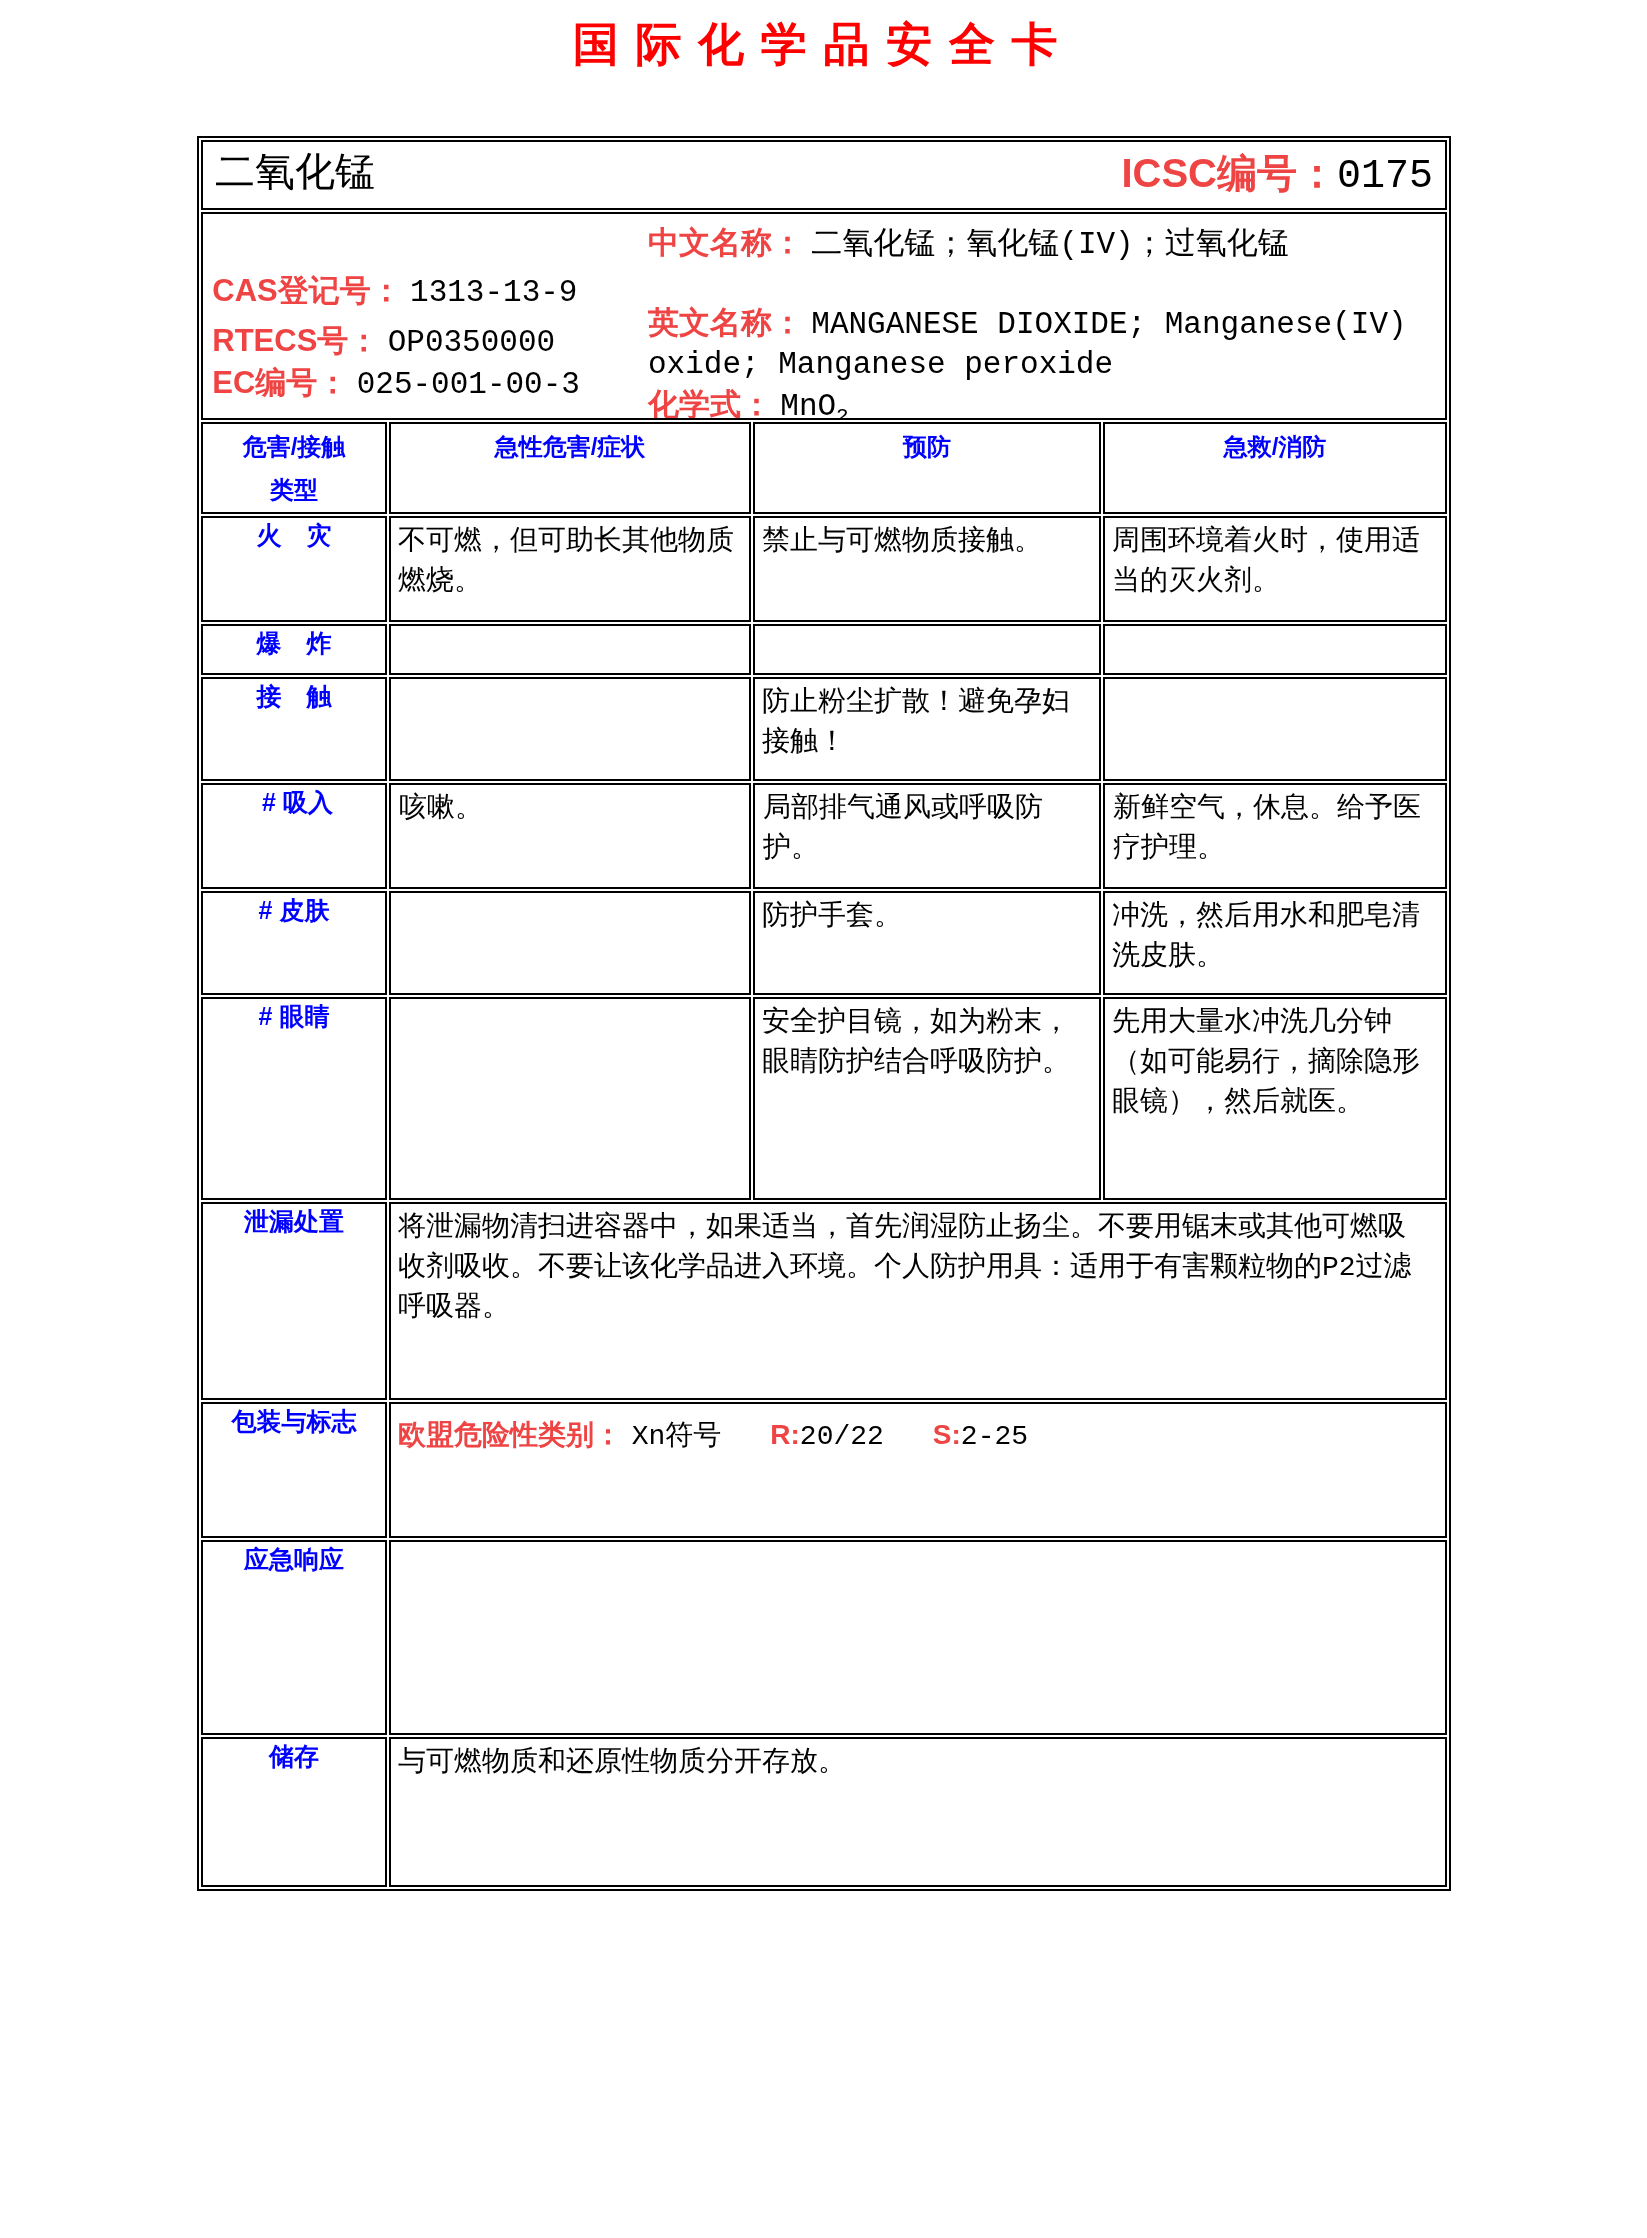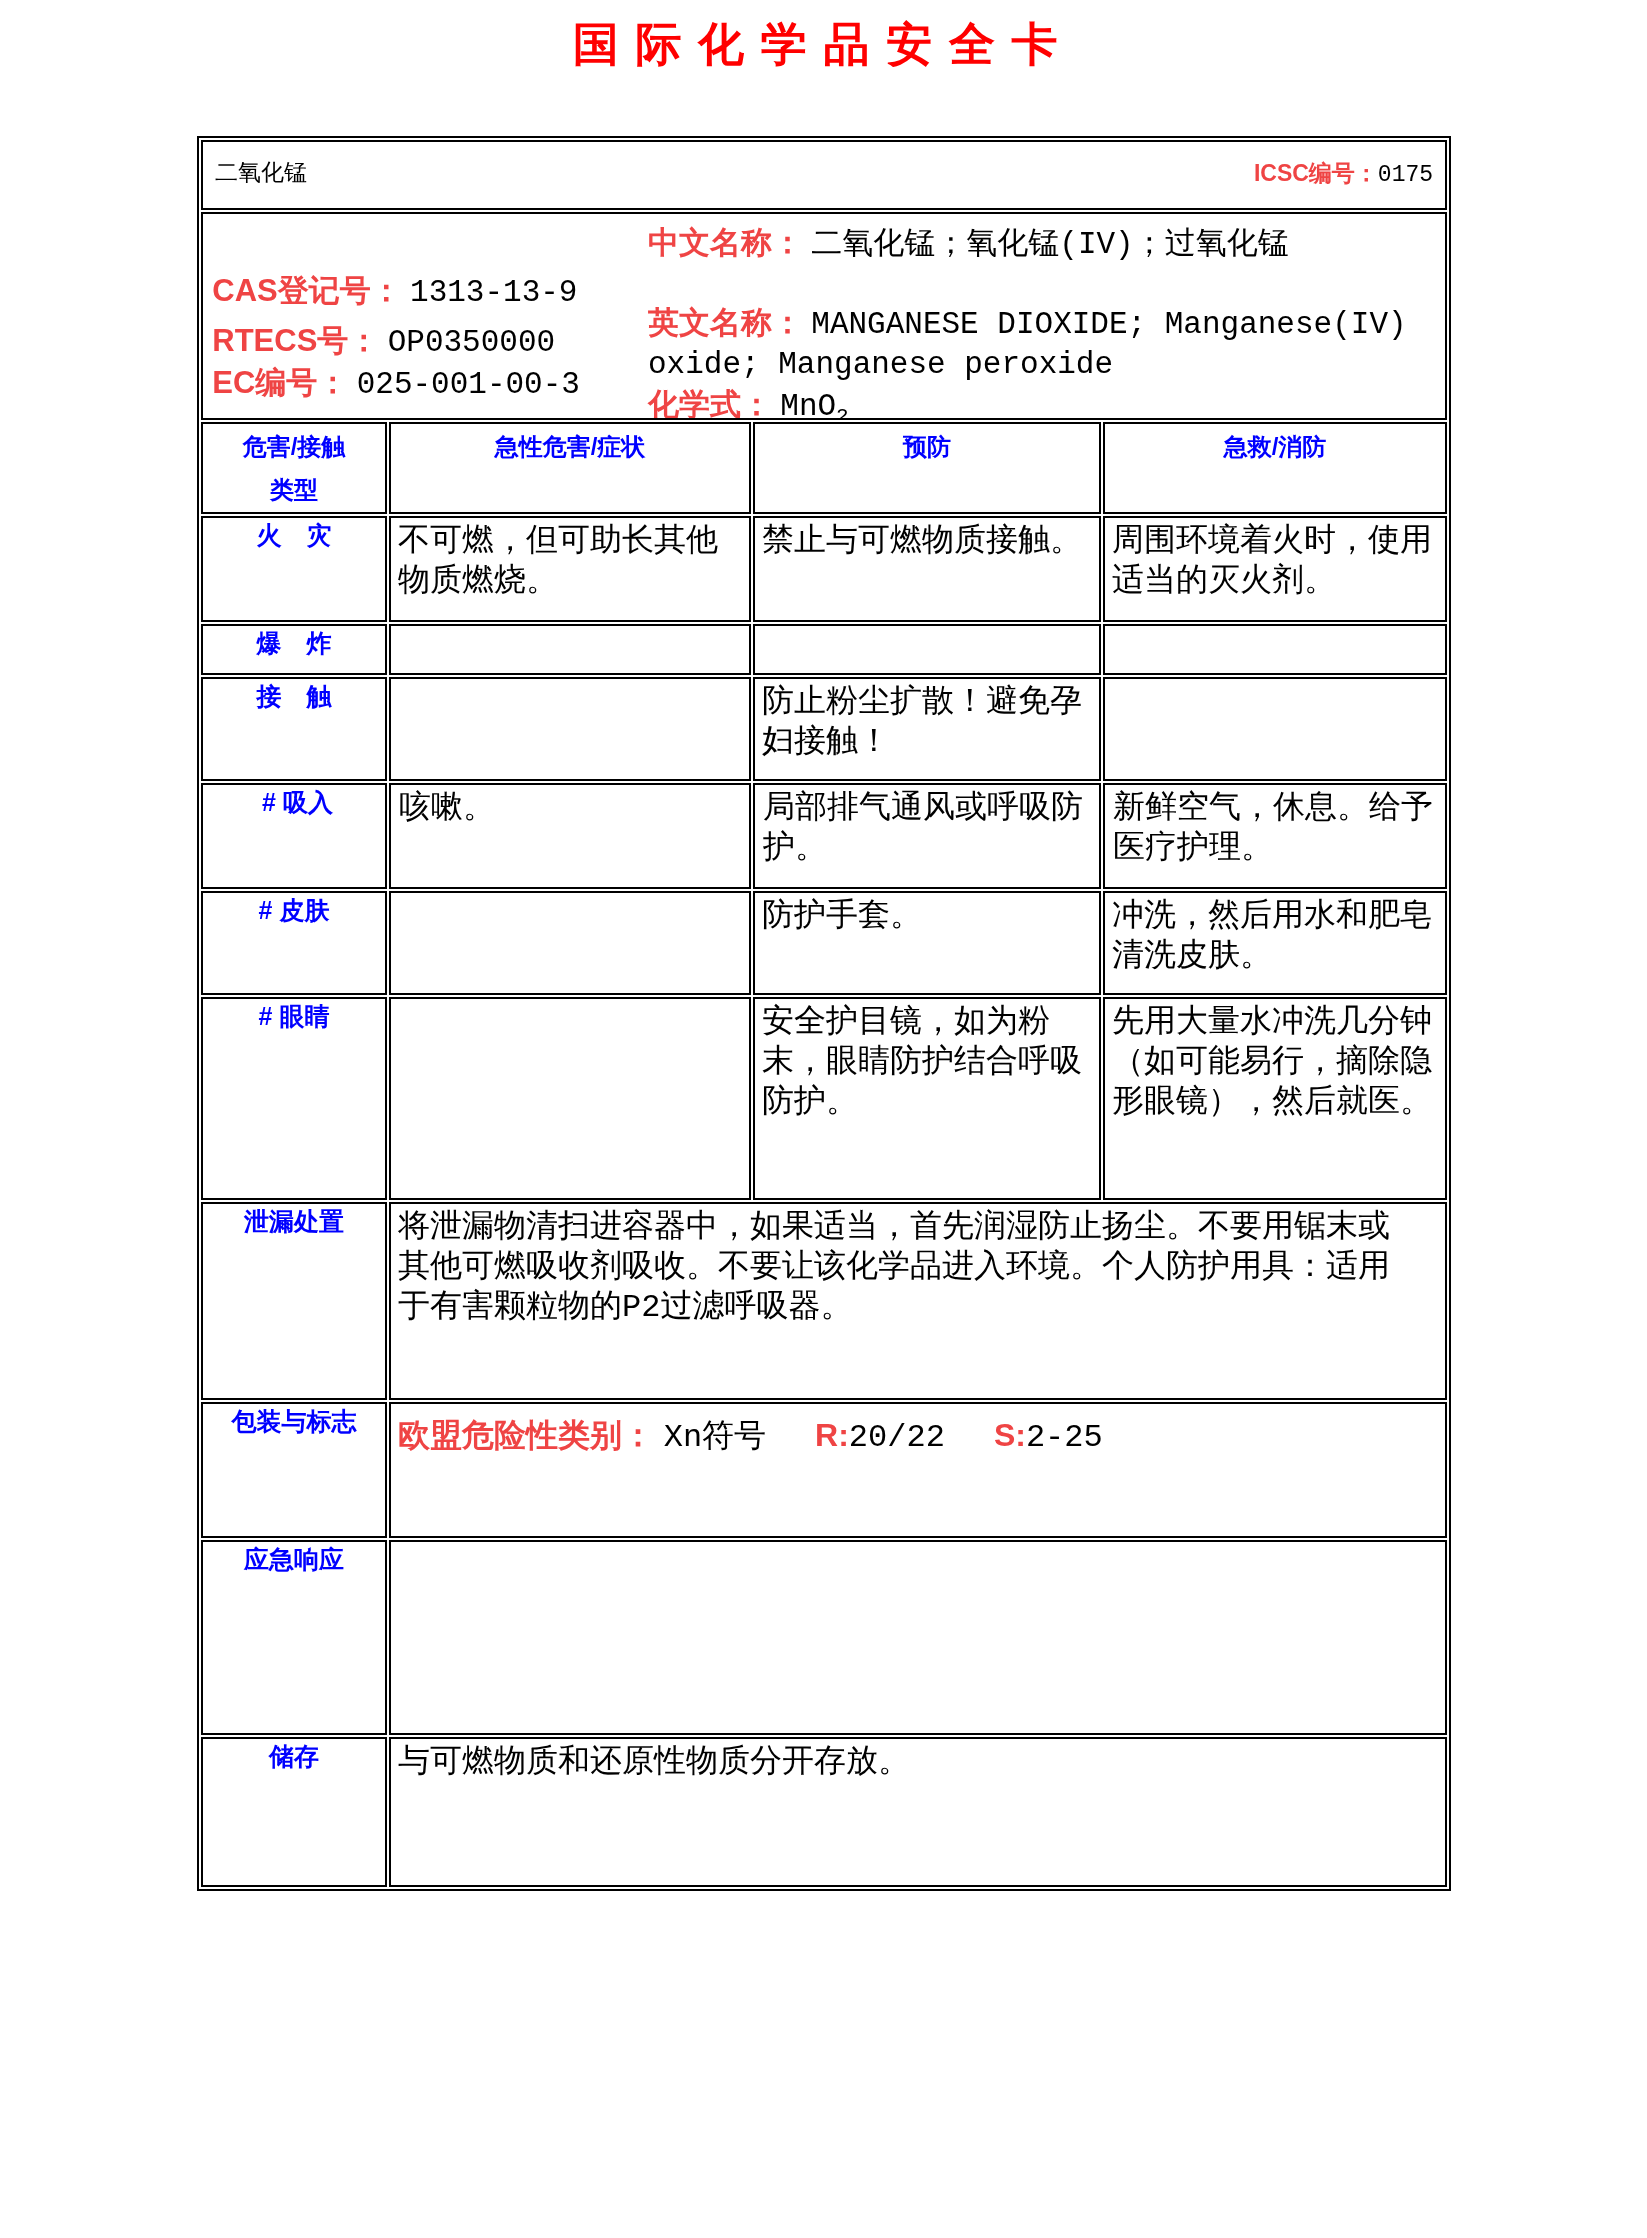--- a/index.html
+++ b/index.html
@@ -52,21 +52,21 @@
     font-family: "Liberation Sans", sans-serif;
     font-weight: bold;
   }
   
   tr.r-banda td { height: 70px; vertical-align: middle; }
   .banda {
     display: flex;
     justify-content: space-between;
     align-items: center;
     padding: 0 11px;
-    font-size: 23px;
+    font-size: 40px;
     line-height: 1.2;
   }
   
   tr.r-bandb td { height: 206px; }
   .bandb { position: relative; height: 202px; font-size: 31px; line-height: 40px; }
   .idcol-left  { position: absolute; left: 8.3px;  top: 8.3px; margin-top: 48px; }
   .idcol-right { position: absolute; left: 444px; top: 8.3px; width: 765px; }
   .idline .val { margin-left: 8.3px; }
   .idline.mt-sm { margin-top: 7.7px; }
   .idline.mt-lg { margin-top: 32px; }
@@ -86,21 +86,21 @@
   td.c-type { white-space: pre-line; }
   td.rowlbl {
     vertical-align: middle;
     text-align: center;
     color: #0000ff;
     font-family: "Liberation Sans", sans-serif;
     font-weight: bold;
     font-size: 25px;
   }
   td.content {
-    font-size: 32px;
+    font-size: 28px;
     line-height: 40px;
     padding: 4.2px 7px;
     word-break: break-all;
   }
   td.content.merged { padding-right: 32px; }
   tr.r-thead   td { height: 92px; }
   tr.r-fire    td { height: 106px; }
   tr.r-expl    td { height: 51px;  }
   tr.r-contact td { height: 104px; }
   tr.r-inhale  td { height: 106px; padding-left: 8px; }

